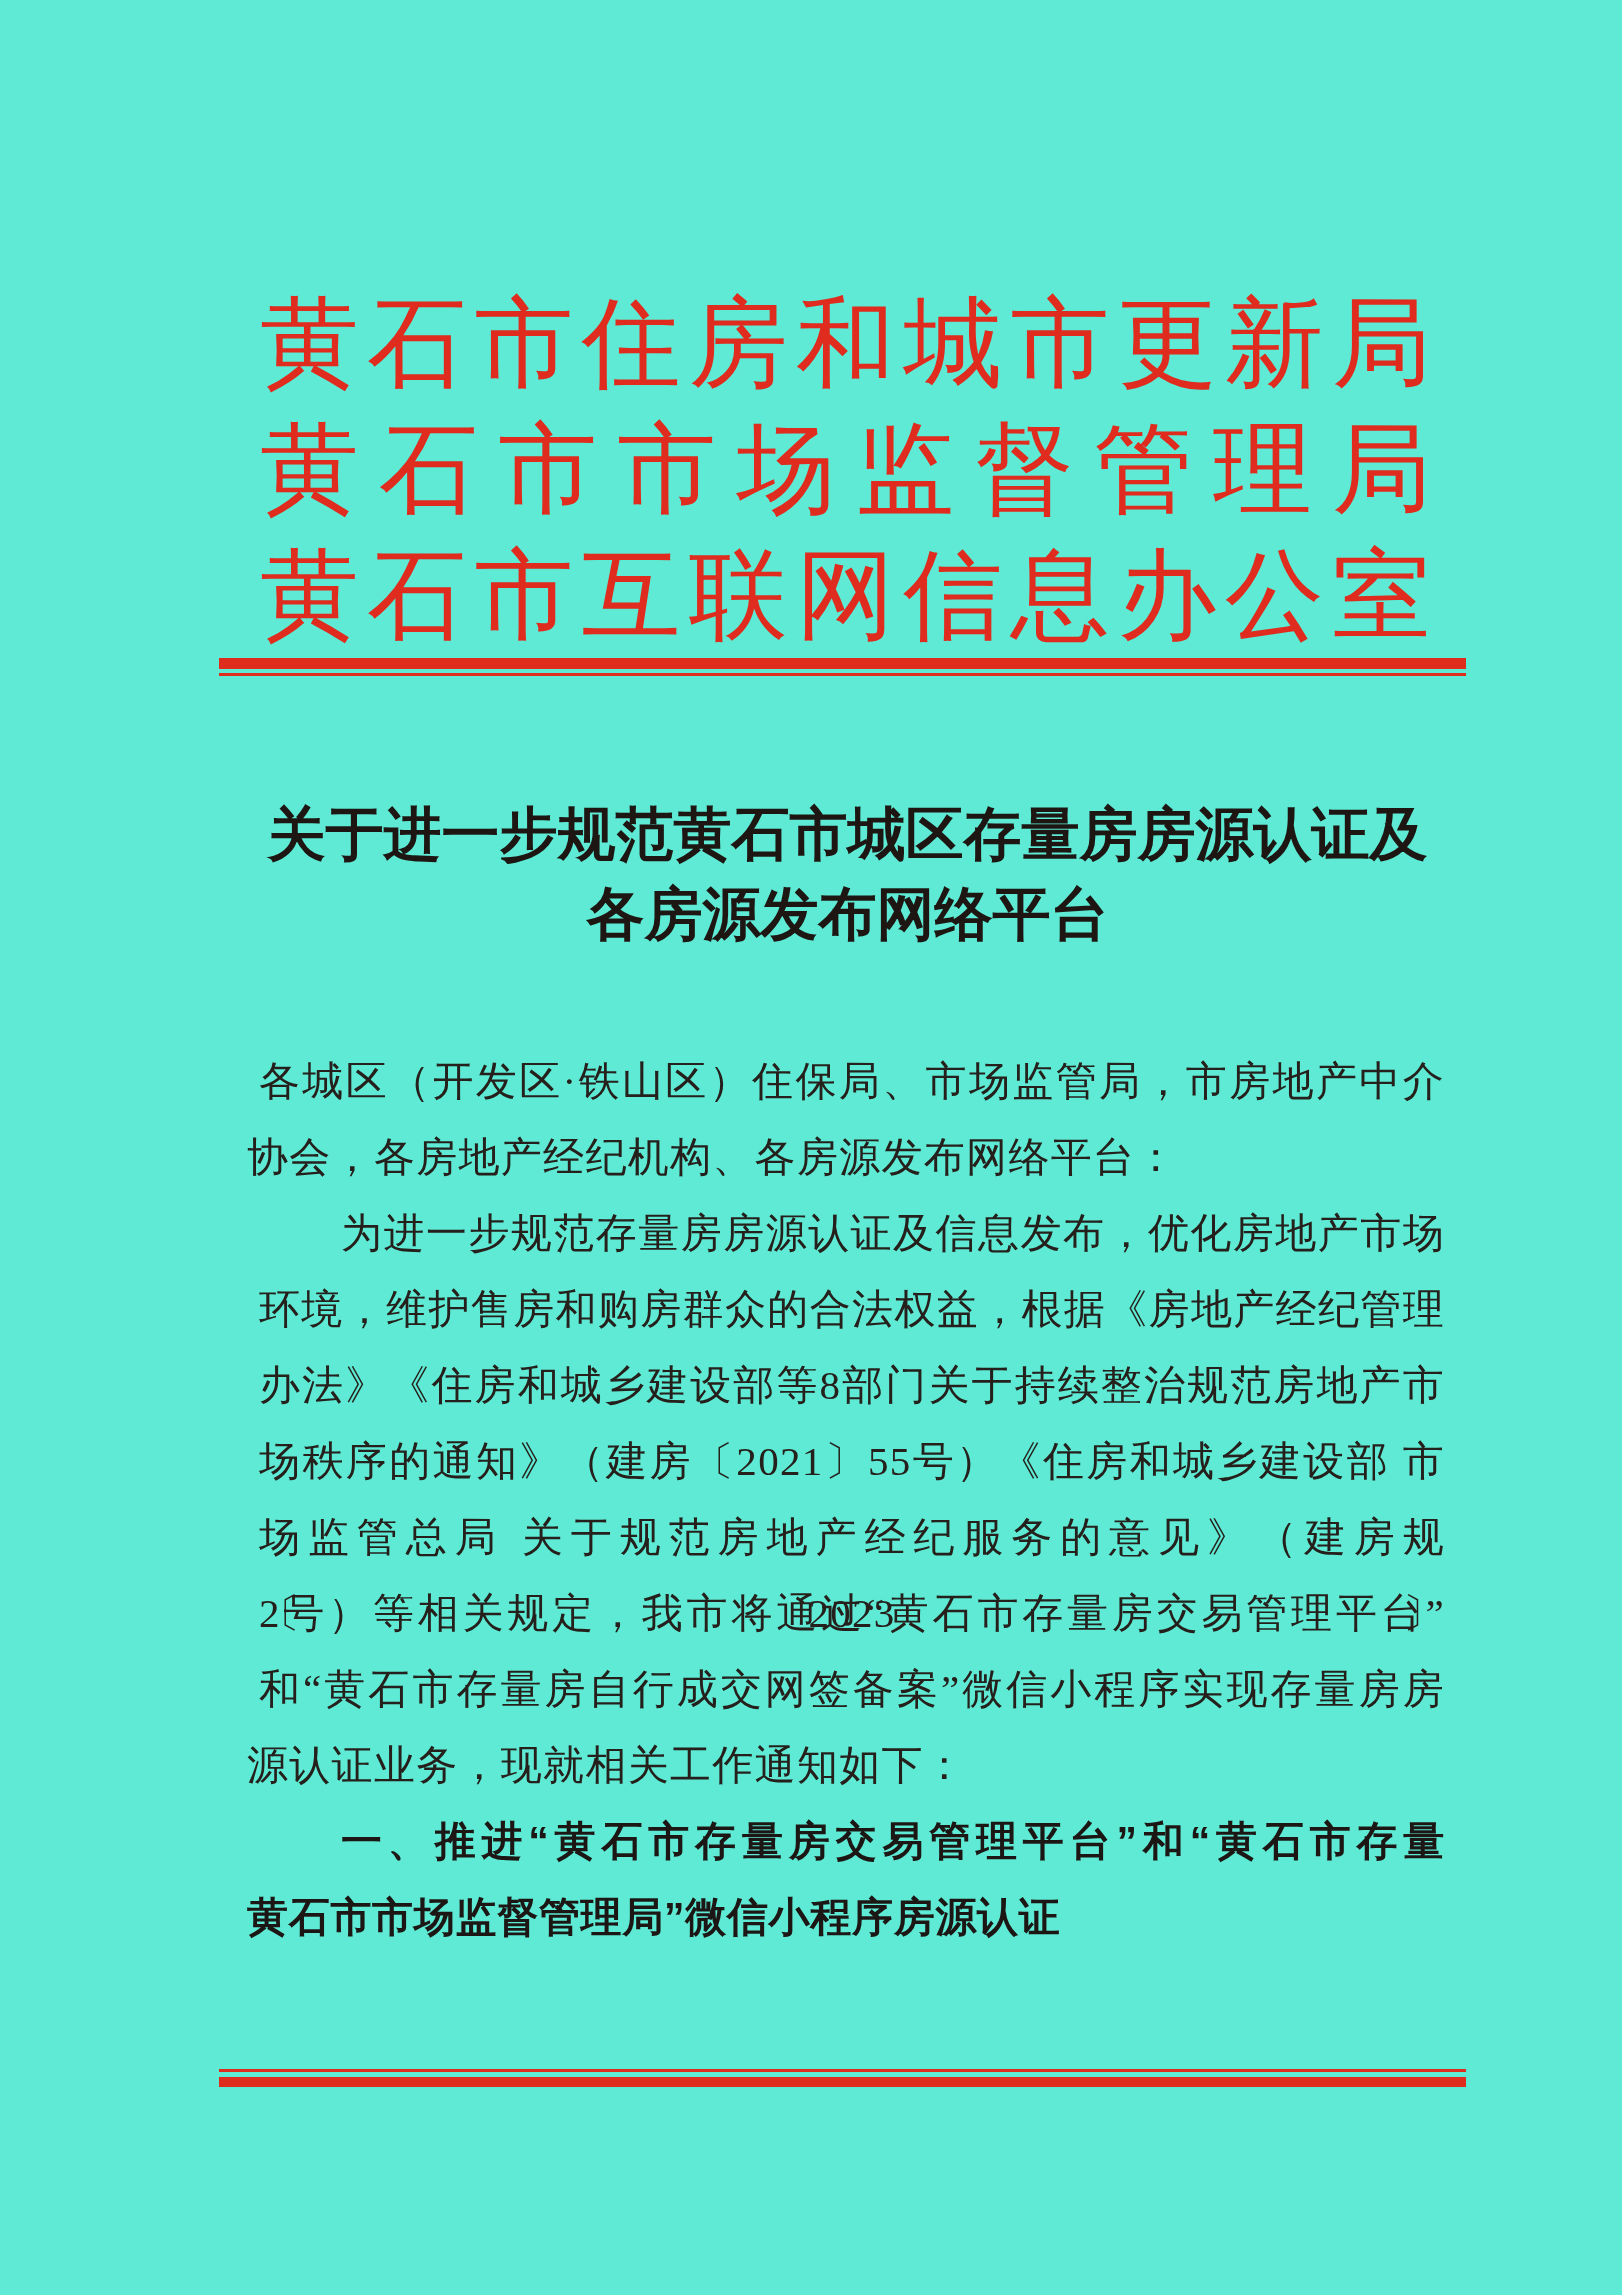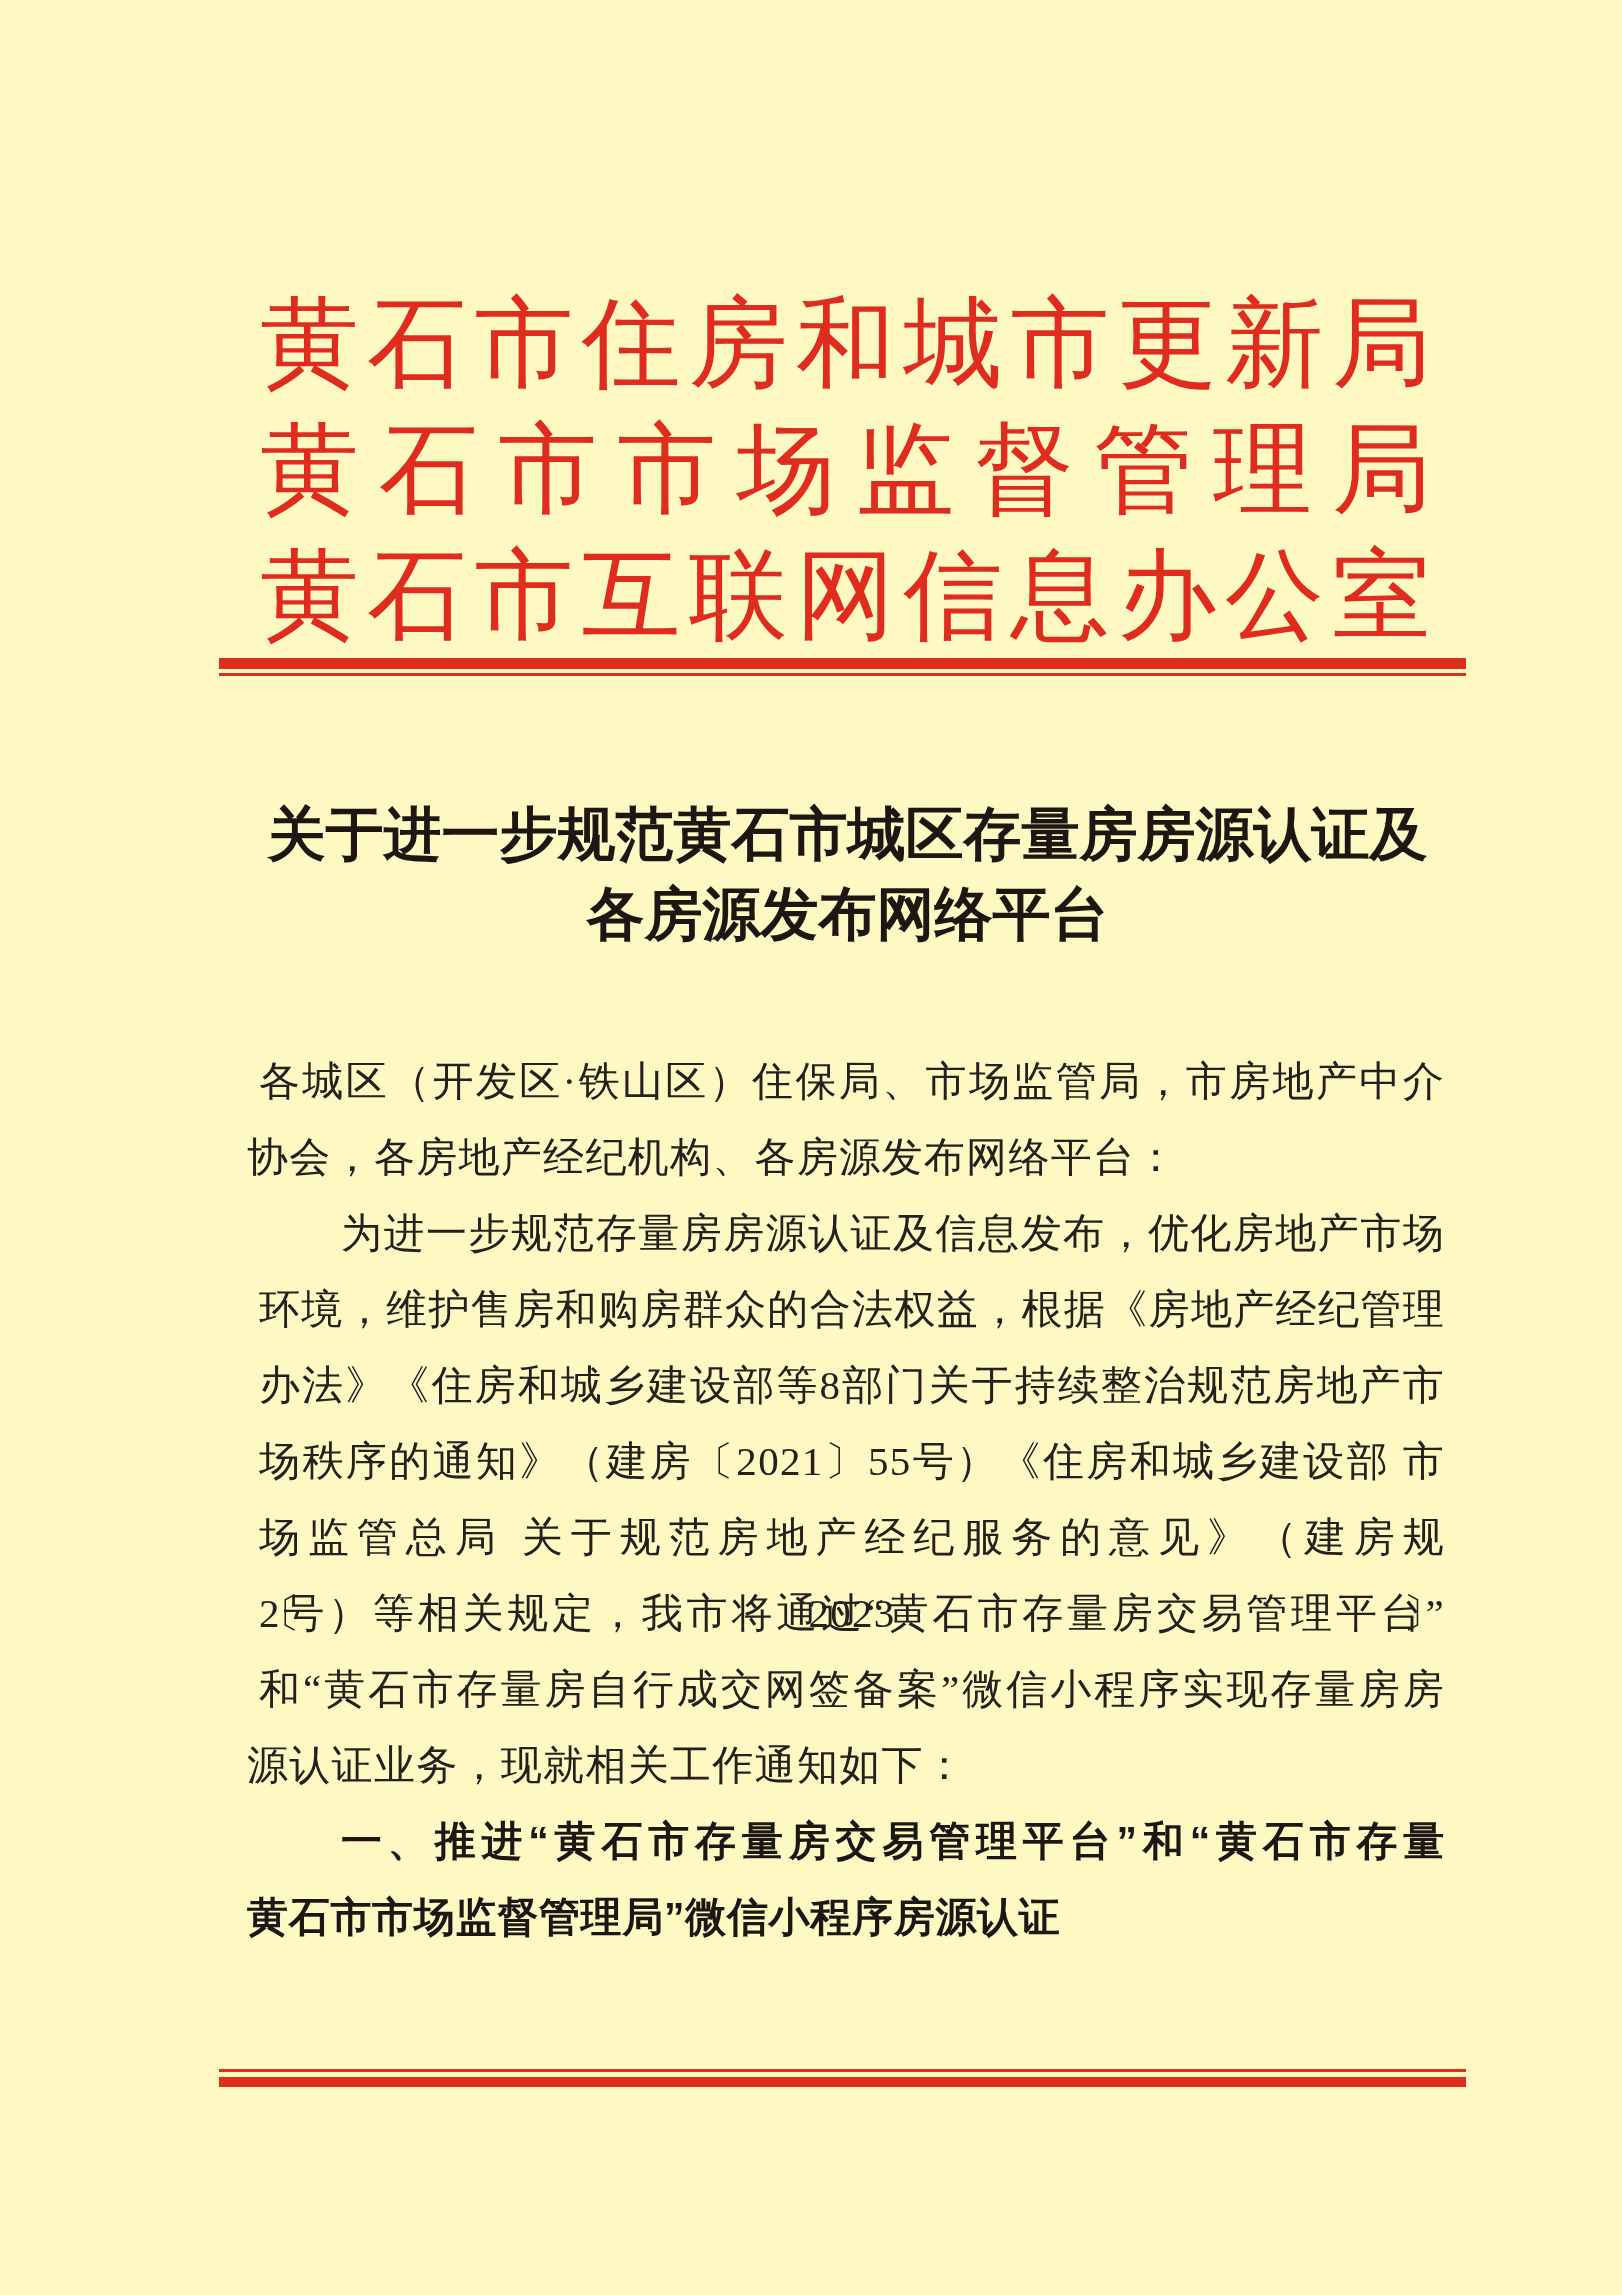--- a/index.html
+++ b/index.html
@@ -1,20 +1,20 @@
 <!DOCTYPE html>
 <html style="font-size:10.5px"><head>
 <meta charset="utf-8">
 <style>
   html,body{margin:0;padding:0;background:#9a9a9a;}
   .page{
     position:relative;
     width:1622px;height:2295px;
     margin:0 auto;
-    background:#fef9c3;
+    background:#5eead4;
     overflow:hidden;
     font-family:"Liberation Serif","DejaVu Serif",serif;
   }
   
   .org-block{
     position:absolute;
     top:281px;left:260px;width:1171px;
   }
   .org-line{
     font-size:99px;

